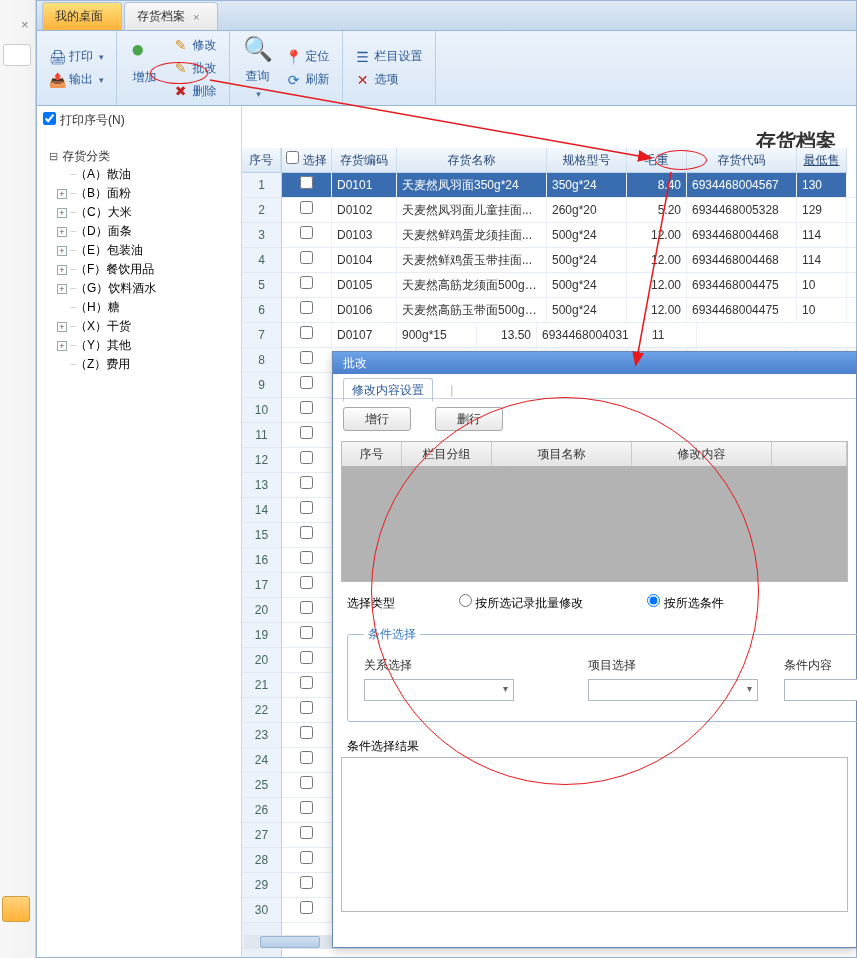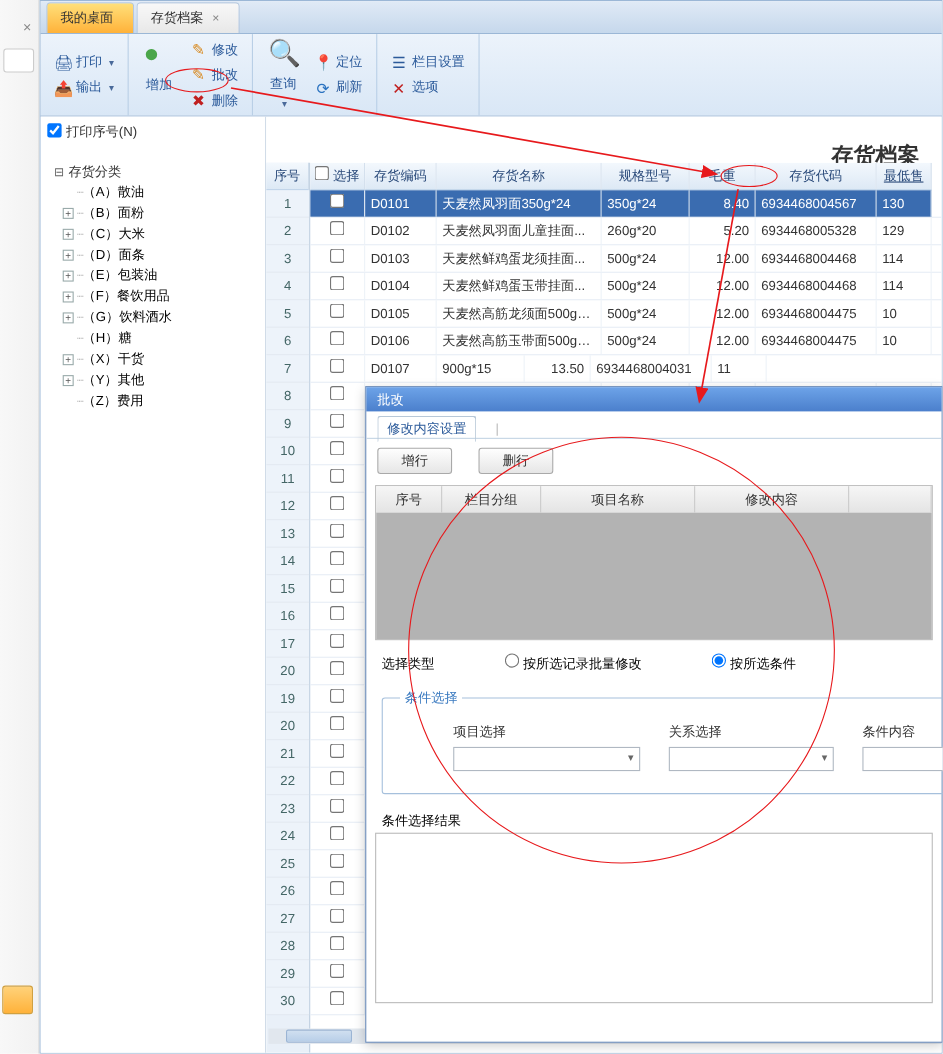--- a/index.html
+++ b/index.html
@@ -617,27 +617,27 @@
       </label>
       <label>
         <input type="radio" name="bt" checked="" style=""> <span>按所选条件</span>
       </label>
     </div>
   </div>
   <div class="dlg-section" style="padding-top:0">
     <fieldset class="cond">
       <legend>条件选择</legend>
       <div class="cond-row">
+        <div class="cond-col">
+          <label>关系选择</label>
+          <div class="cond-select" style="width:150px"></div>
+        </div>
         <div class="cond-col" style="margin-left:48px">
           <label>项目选择</label>
           <div class="cond-select"></div>
-        </div>
-        <div class="cond-col">
-          <label>关系选择</label>
-          <div class="cond-select" style="width:150px"></div>
         </div>
         <div class="cond-col">
           <label>条件内容</label>
           <div class="cond-input"></div>
         </div>
       </div>
     </fieldset>
   </div>
   <div class="dlg-reslabel">条件选择结果</div>
   <div class="dlg-resbox"></div>

